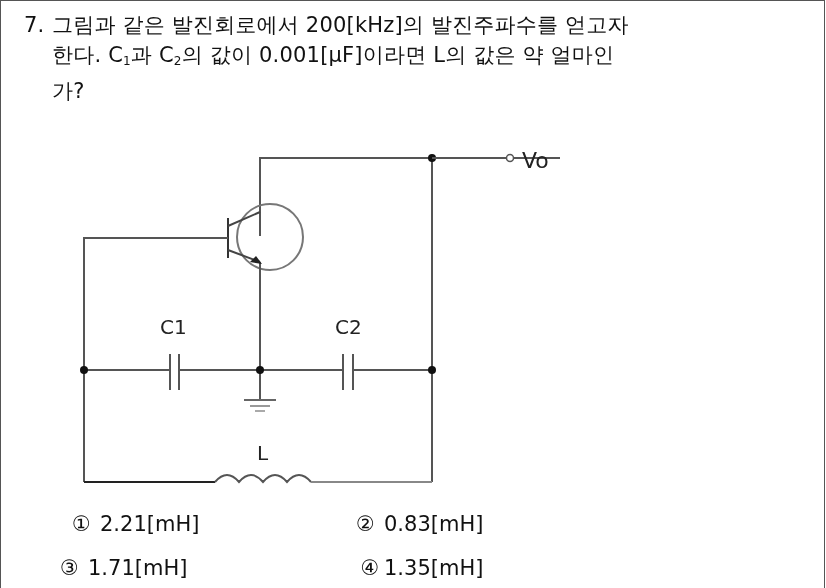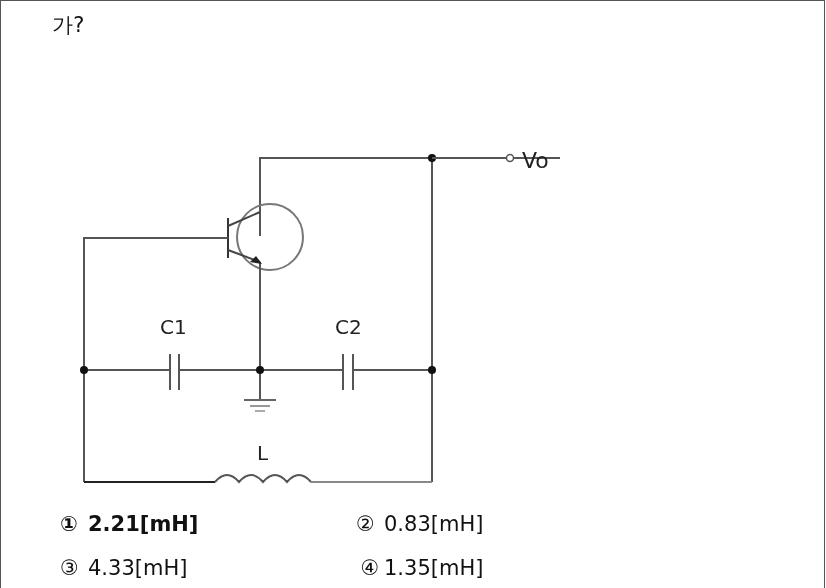--- a/index.html
+++ b/index.html
@@ -16,20 +16,22 @@
   .choices { position: absolute; left: 60px; top: 512px; font-size: 21px; }
   .choice { position: absolute; white-space: nowrap; }
   .choice .mark { display: inline-block; width: 28px; }
 </style>
 </head>
 <body>
 
 <div class="frame"></div>
 
 <div class="question">
+  <span class="qline"><span class="qnum">7.</span><span>그림과 같은 발진회로에서 200[kHz]의 발진주파수를 얻고자</span></span>
+  <span class="qline indent"><span>한다. C</span><sub>1</sub><span>과 C</span><sub>2</sub><span>의 값이 0.001[μF]이라면 L의 값은 약 얼마인</span></span>
   <span class="qline indent">가?</span>
 </div>
 
 <svg class="circuit" width="500" height="360" viewBox="0 0 500 360">
   <g stroke="#555" stroke-width="2" fill="none">
 
     <polyline points="200,96 200,18 505,18"></polyline>
 
     <circle cx="210" cy="97" r="33" stroke="#777"></circle>
 
@@ -78,17 +80,17 @@
   <line x1="372" y1="18" x2="446" y2="18" stroke="#555" stroke-width="2"></line>
   <g font-family="DejaVu Sans, sans-serif" fill="#222">
     <text x="462" y="28" font-size="22">Vo</text>
     <text x="100" y="194" font-size="20">C1</text>
     <text x="275" y="194" font-size="20">C2</text>
     <text x="197" y="320" font-size="20">L</text>
   </g>
 </svg>
 
 <div class="choices">
-  <div class="choice" style="left:0;top:0;font-weight:bold;"><span class="mark">①</span><span>2.21[mH]</span></div>
+  <div class="choice" style="left:12px;top:0;"><span class="mark">①</span><span>2.21[mH]</span></div>
   <div class="choice" style="left:296px;top:0;"><span class="mark">②</span><span>0.83[mH]</span></div>
-  <div class="choice" style="left:0;top:44px;"><span class="mark">③</span><span>4.33[mH]</span></div>
+  <div class="choice" style="left:0;top:44px;"><span class="mark">③</span><span>1.71[mH]</span></div>
   <div class="choice" style="left:296px;top:44px;text-align:center;"><span class="mark">④</span><span>1.35[mH]</span></div>
 </div>
 
 </body></html>

